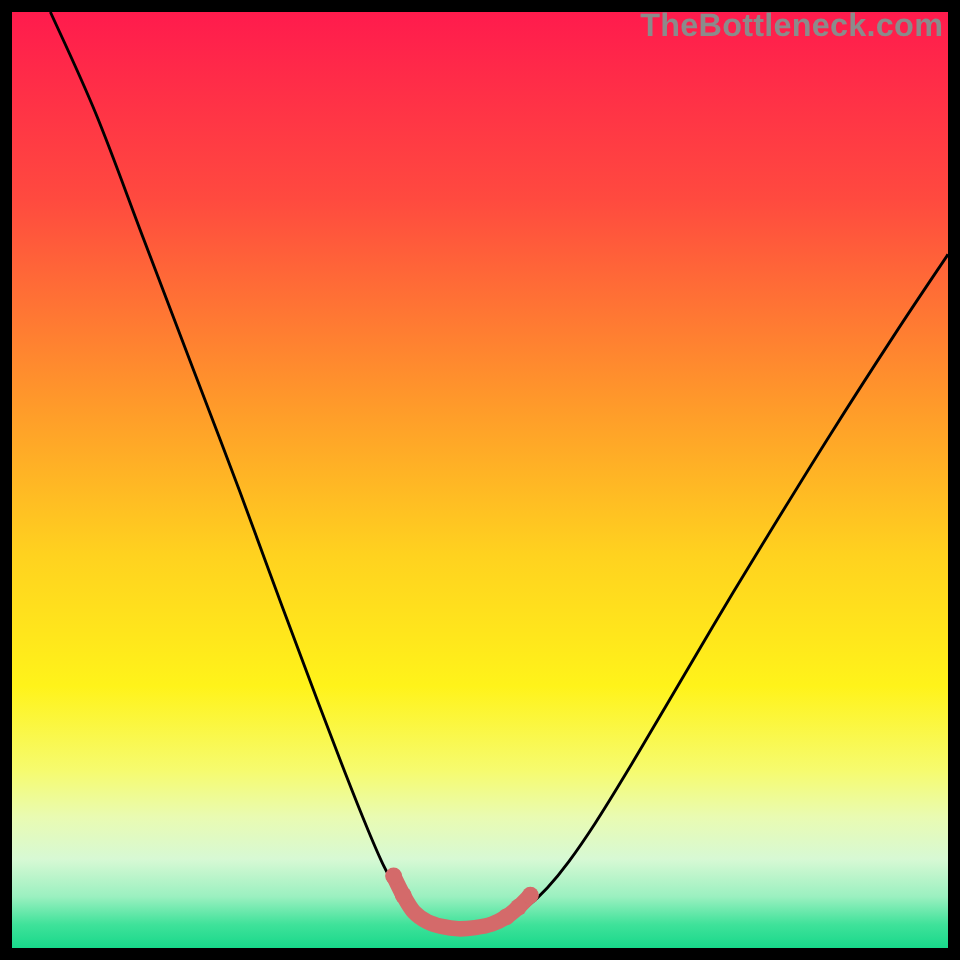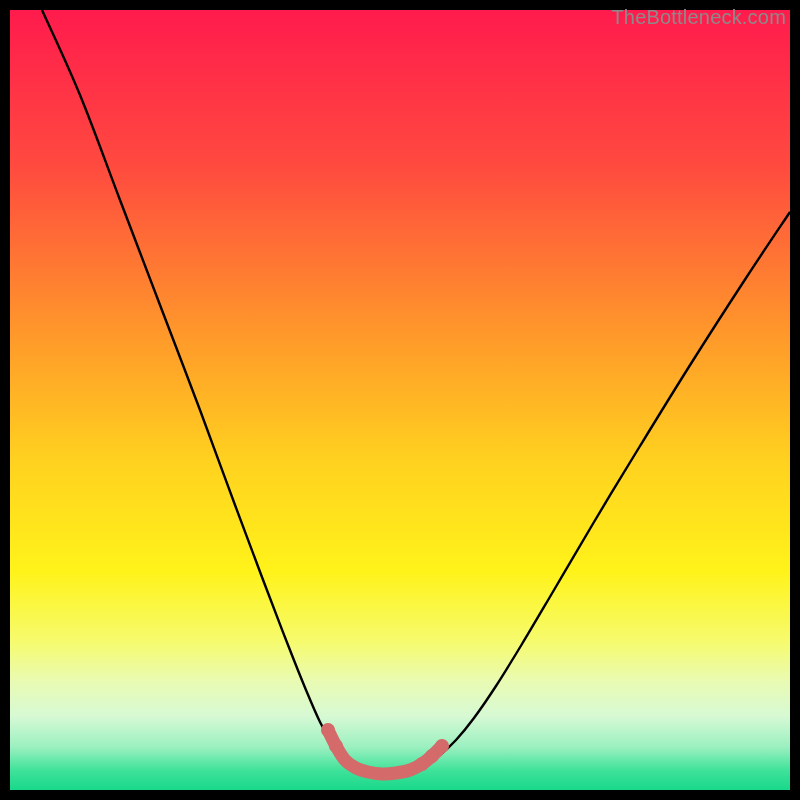--- a/index.html
+++ b/index.html
@@ -16,22 +16,22 @@
     height: 800px;
   }
   svg {
     display: block;
   }
   .watermark {
     position: absolute;
     top: 6px;
     right: 14px;
     font-family: Arial, Helvetica, sans-serif;
-    font-size: 20px;
-    font-weight: 400;
+    font-size: 27px;
+    font-weight: 700;
     color: #8b8b8b;
     letter-spacing: 0.2px;
     user-select: none;
   }
 </style>
 </head>
 <body>
 
 <div class="canvas-wrap">
   <svg id="chart-svg" width="800" height="800" viewBox="0 0 800 800">

